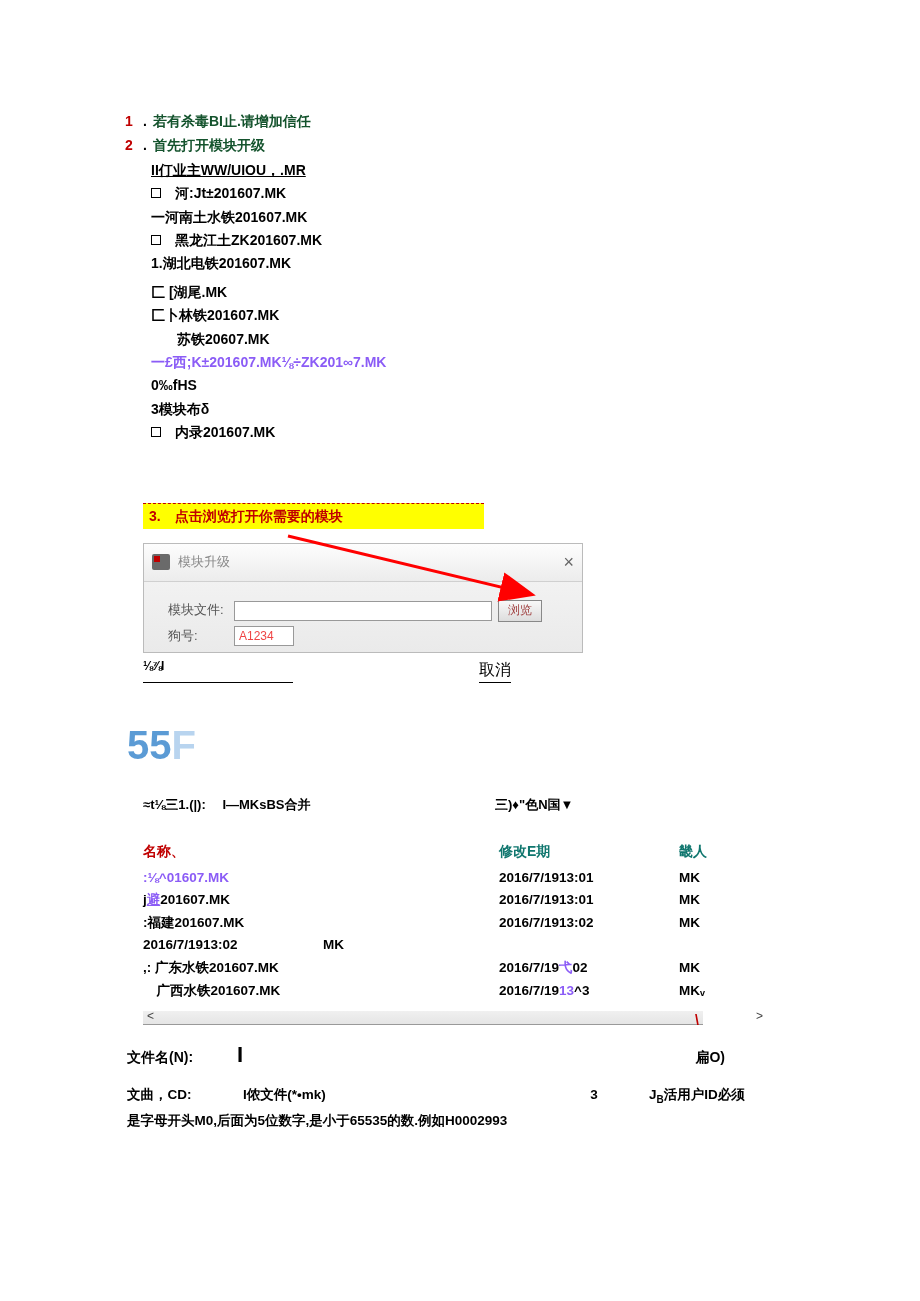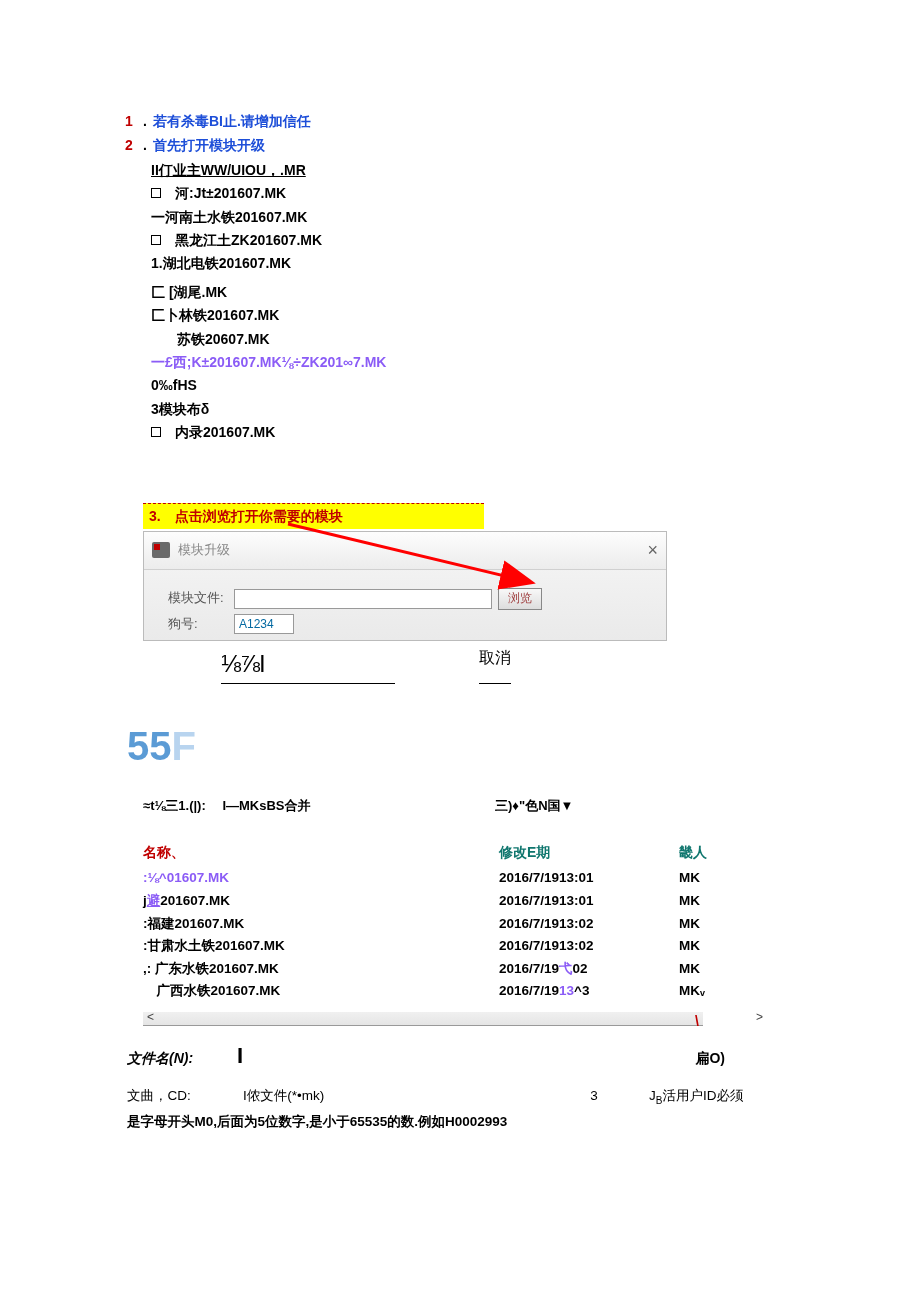--- a/index.html
+++ b/index.html
@@ -7,69 +7,69 @@
       font-family: "Microsoft YaHei", Arial, sans-serif;
       background: #fff;
       width: 920px;
       padding: 110px 125px 40px 125px;
       font-size: 14px;
       line-height: 1.6;
     }
     .list-top { margin-bottom: 20px; }
     .li-row { display: flex; align-items: baseline; margin-bottom: 2px; }
     .li-num { font-weight: bold; color: #c00000; width: 18px; }
-    .li-text { font-weight: bold; color: #1d4ed8; }
+    .li-text { font-weight: bold; color: #14532d; }
     .li-dot { color: #000; font-weight: bold; margin-right: 6px; }
     .sub-block { padding-left: 26px; }
     .sub-row { display: flex; align-items: baseline; margin-bottom: 1px; font-weight: bold; color: #000; }
     .sq { display: inline-block; width: 10px; height: 10px; border: 1px solid #000; margin-right: 14px; margin-top: 4px; flex-shrink: 0; }
     .red { color: #8b5cf6; }
     .ul { text-decoration: underline; }
     .indent-1 { padding-left: 26px; }
     .step3-wrap { margin-top: 60px; margin-left: 18px; }
     .step3-hdr { background: #ffff00; font-weight: bold; color: #c00000; padding: 1px 6px; display: inline-block; width: 341px; border-top: 1px dashed #c00000; }
-    .dlg-box { width: 524px; height: 110px; border: 1px solid #bbb; background: linear-gradient(#f6f6f6,#eaeaea); position: relative; margin-top: 2px; }
+    .dlg-box { width: 440px; height: 110px; border: 1px solid #bbb; background: linear-gradient(#f6f6f6,#eaeaea); position: relative; margin-top: 14px; }
     .dlg-title-row { display: flex; align-items: center; padding: 4px 8px; border-bottom: 1px solid #d0d0d0; background: linear-gradient(#fdfdfd,#ececec); }
     .dlg-icon { width: 18px; height: 16px; background: #6a6a6a; border-radius: 2px; margin-right: 8px; position: relative; }
     .dlg-icon::after { content: ""; position: absolute; left: 2px; top: 2px; width: 6px; height: 6px; background: #c00000; }
     .dlg-title { color: #888; font-size: 13px; }
     .dlg-close { margin-left: auto; color: #666; font-size: 18px; cursor: pointer; }
     .dlg-body { padding: 18px 14px 8px 24px; font-size: 13px; color: #555; }
     .dlg-row { display: flex; align-items: center; margin-bottom: 4px; }
     .dlg-label { width: 64px; text-align: left; margin-right: 2px; }
-    .dlg-input { border: 1px solid #999; background: #fff; height: 20px; font-size: 12px; padding: 0 4px; color: #0369a1; }
+    .dlg-input { border: 1px solid #999; background: #fff; height: 20px; font-size: 12px; padding: 0 4px; color: #ef4444; }
     .dlg-input.wide { width: 258px; }
     .dlg-input.short { width: 60px; }
     .dlg-browse { border: 1px solid #888; background: linear-gradient(#f8f8f8,#ddd); height: 22px; width: 44px; margin-left: 6px; font-size: 12px; cursor: pointer; display: flex; align-items: center; justify-content: center; color: #a04040; }
     .arrow { position: absolute; top: -12px; left: 140px; width: 260px; height: 70px; pointer-events: none; }
     .bottom-btns { margin-left: 18px; margin-top: 4px; display: flex; width: 440px; }
-    .frac { font-size: 24px; font-weight: normal; margin-left: 78px; letter-spacing: -1px; border-bottom: 1px solid #000; padding-right: 130px; }
+    .frac { font-size: 12px; font-weight: bold; letter-spacing: -1px; border-bottom: 1px solid #000; padding-right: 130px; }
     .cancel { margin-left: auto; margin-right: 72px; font-size: 16px; border-bottom: 1px solid #000; padding-right: 0; }
     .big55 { color: #5b9bd5; font-size: 40px; margin-top: 30px; margin-left: 2px; font-weight: 700; }
     .big55 .f { color: #b8d4ef; }
     .tbl-top { margin-top: 18px; margin-left: 18px; display: flex; font-weight: bold; font-size: 13px; }
     .tbl-top .left { width: 352px; }
     .file-tbl { margin-top: 24px; margin-left: 18px; width: 610px; }
     .file-hdr { display: flex; font-weight: bold; color: #c00000; margin-bottom: 4px; }
     .file-hdr .black2 { color: #0f766e; }
     .col-name { width: 356px; }
     .col-date { width: 180px; }
     .col-type { flex: 1; }
     .file-row { display: flex; font-weight: bold; color: #000; margin-bottom: 1px; font-size: 13.5px; }
     .file-row .col-name { display: flex; align-items: baseline; text-align: right; }
     .scroll-row { display: flex; margin-top: 10px; color: #444; width: 560px; margin-left: 18px; }
     .scroll-left { border-bottom: 1px solid #999; flex: 1; height: 14px; background: linear-gradient(#f0f0f0,#e5e5e5); position: relative; }
     .scroll-mark-l { position: absolute; left: 4px; top: -4px; font-size: 12px; }
     .scroll-mark-r { position: absolute; right: -60px; top: -4px; font-size: 12px; }
     .redslash { color: #c00000; position: absolute; right: 4px; top: -2px; font-weight: bold; }
     .fn-row { margin-left: 2px; margin-top: 12px; font-weight: bold; display: flex; align-items: baseline; }
-    .fn-label { width: 110px; font-style: italic; }
+    .fn-label { width: 110px; }
     .fn-cursor { font-size: 22px; font-weight: bold; margin-left: 0; }
     .fn-right { margin-left: auto; margin-right: 70px; }
-    .ft-row { margin-left: 2px; margin-top: 12px; font-weight: normal; display: flex; align-items: baseline; font-size: 13.5px; }
+    .ft-row { margin-left: 2px; margin-top: 12px; font-weight: bold; display: flex; align-items: baseline; font-size: 13.5px; }
     .ft-row .c1 { width: 116px; }
     .ft-row .c2 { width: 296px; }
     .ft-row .c3 { width: 110px; text-align: center; }
     .note2 { margin-left: 2px; margin-top: 2px; font-weight: bold; font-size: 13.5px; }
     .sub-b { font-size: 10px; vertical-align: sub; }
   </style>
 </head>
 <body>
 
 <div class="list-top">
@@ -194,21 +194,20 @@
     <span class="col-type">MK</span>
   </div>
 
   <div class="file-row">
     <span class="col-name">:福建201607.MK</span>
     <span class="col-date">2016/7/1913:02</span>
     <span class="col-type">MK</span>
   </div>
 
   <div class="file-row">
-    <span class="col-name">:甘肃水土铁201607.MK</span>
     <span class="col-date">2016/7/1913:02</span>
     <span class="col-type">MK</span>
   </div>
 
   <div class="file-row">
     <span class="col-name">,:  广东水铁201607.MK</span>
     <span class="col-date">
       <span>2016/7/19</span><span class="red">弋</span><span>02</span>
     </span>
     <span class="col-type">MK</span>

